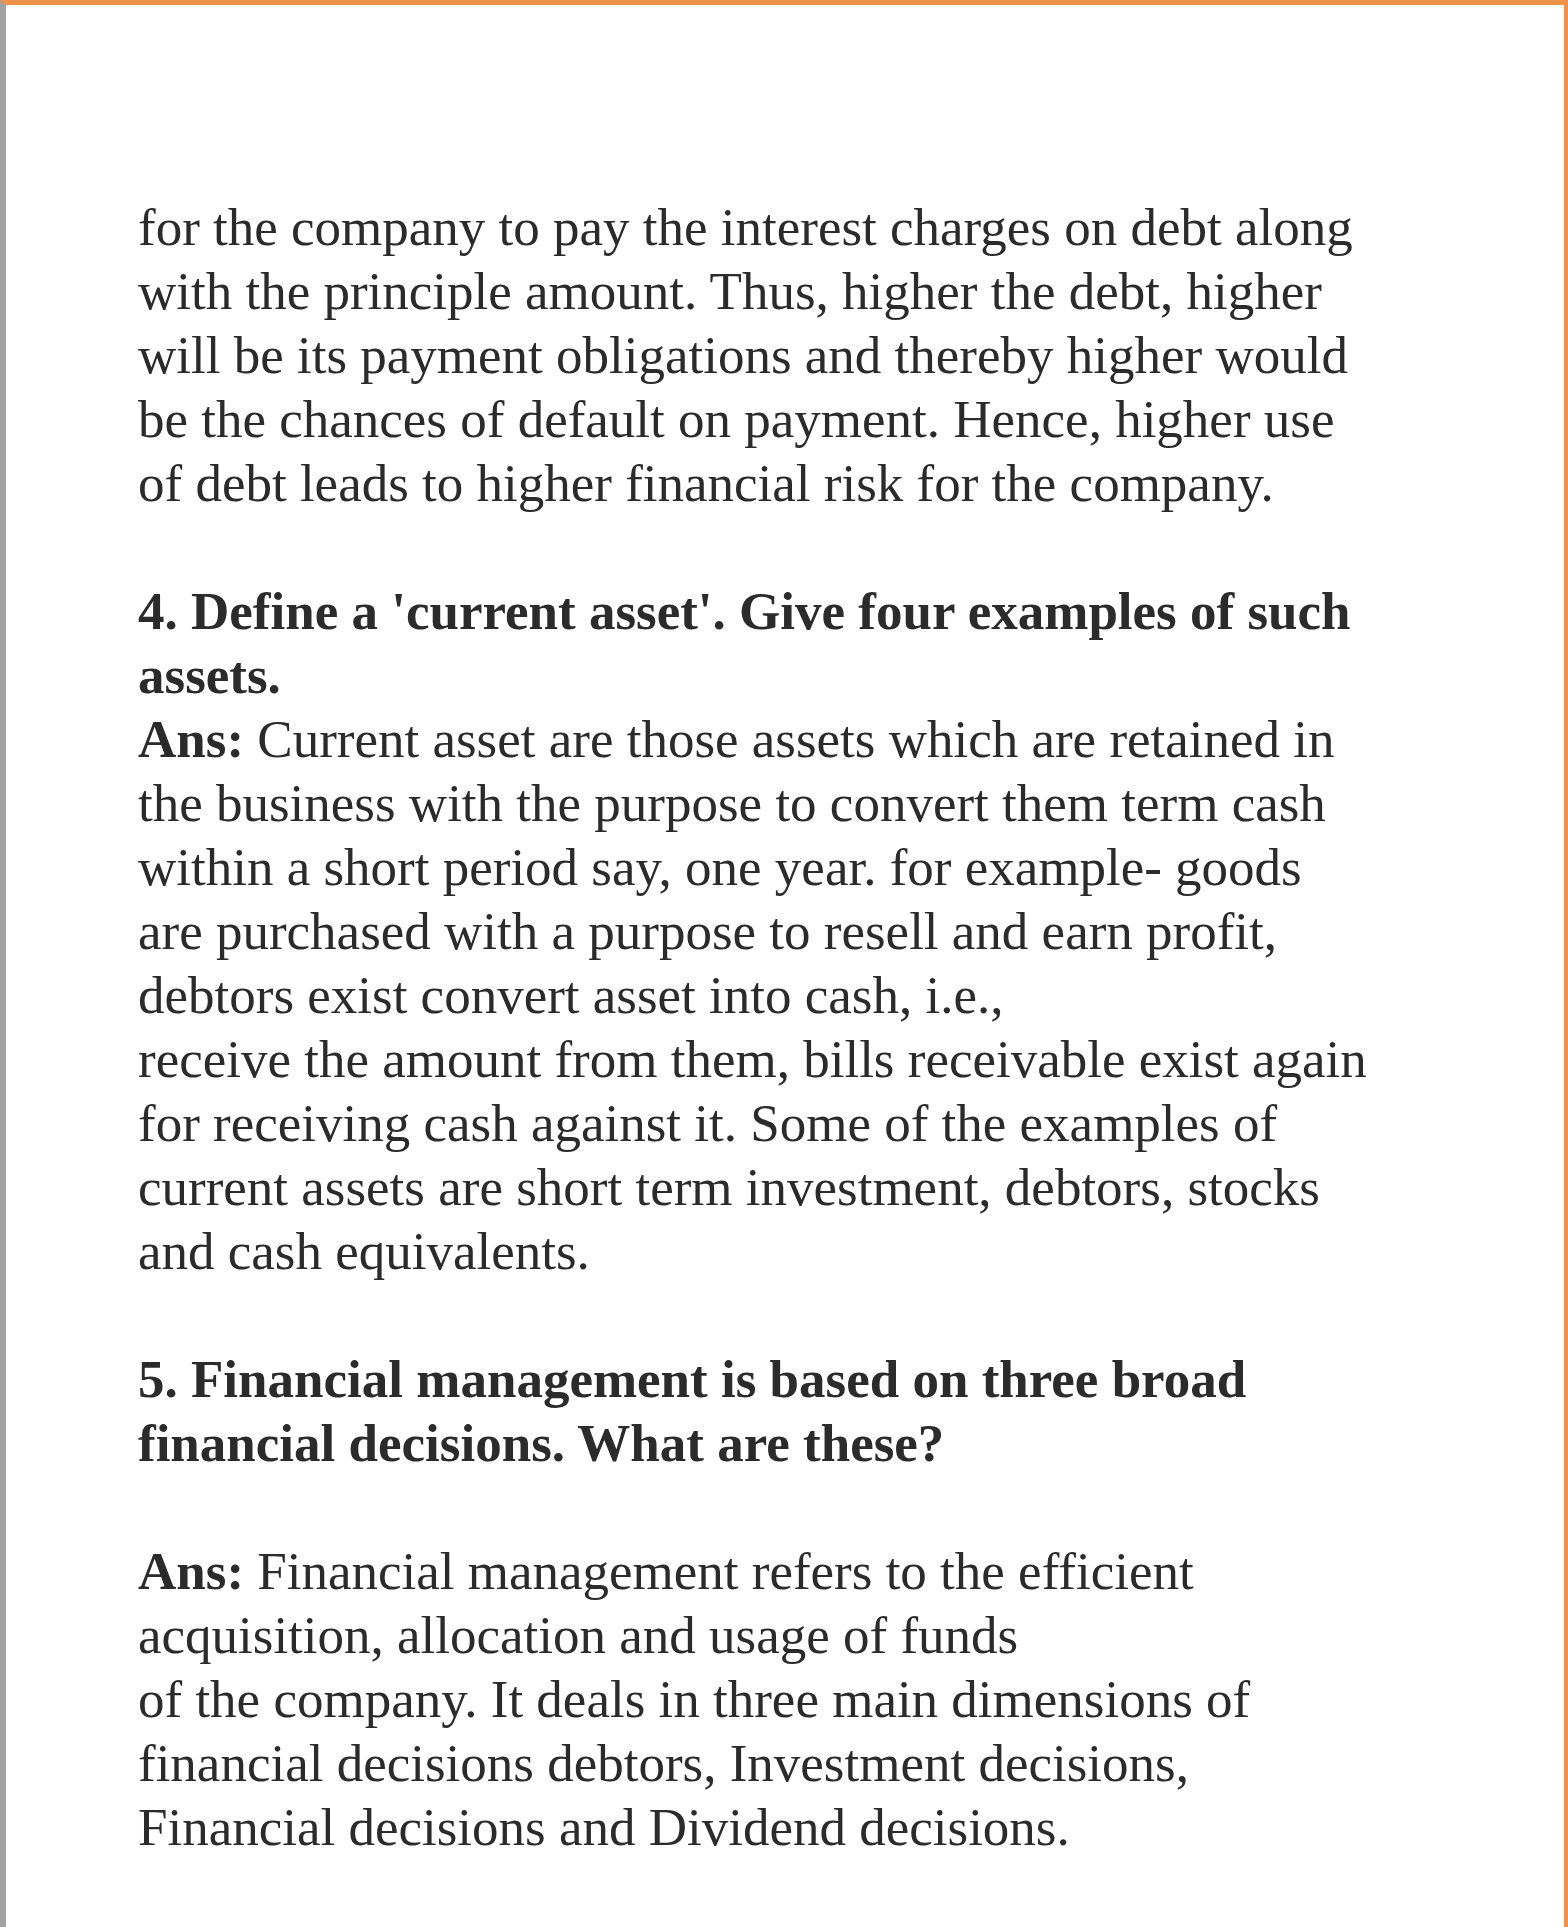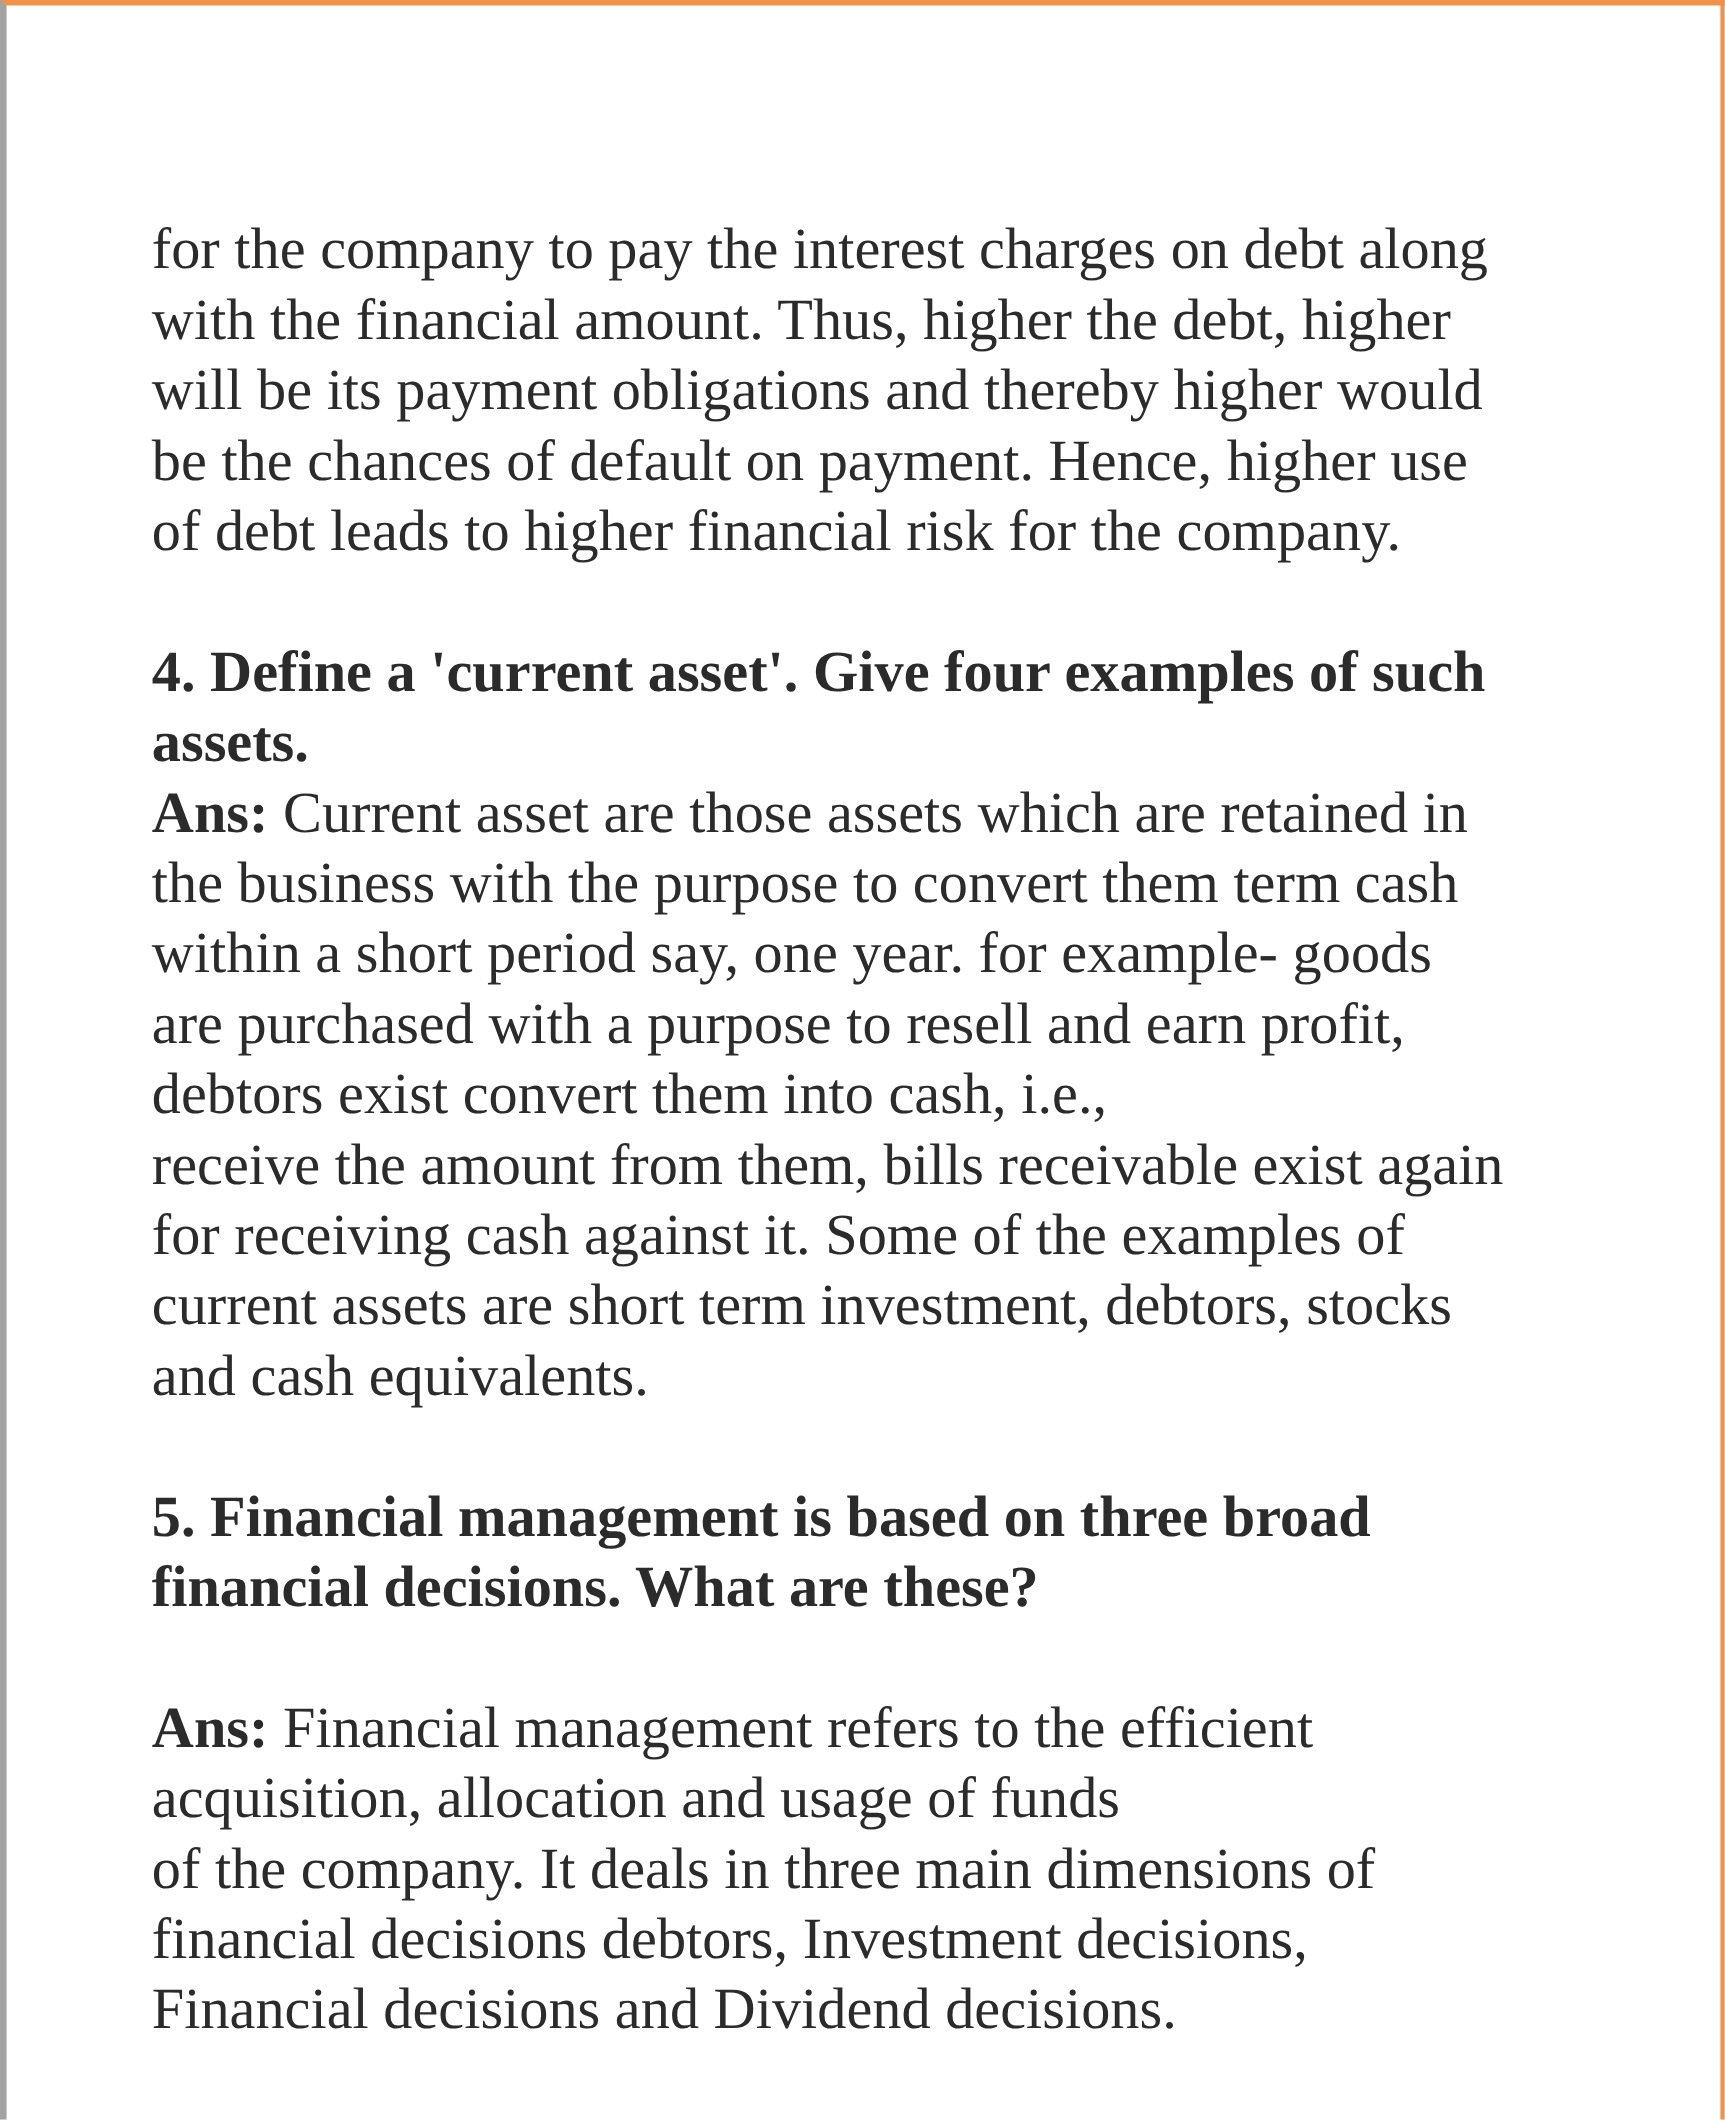--- a/index.html
+++ b/index.html
@@ -52,39 +52,39 @@
     }
   </style>
 </head>
 <body>
 
 <div class="page">
   <div class="content">
 
     <div class="paragraph">
       <span class="line">for the company to pay the interest charges on debt along</span>
-      <span class="line">with the financial amount. Thus, higher the debt, higher</span>
+      <span class="line">with the principle amount. Thus, higher the debt, higher</span>
       <span class="line">will be its payment obligations and thereby higher would</span>
       <span class="line">be the chances of default on payment. Hence, higher use</span>
       <span class="line">of debt leads to higher financial risk for the company.</span>
     </div>
 
     <span class="blank"></span>
 
     <div class="heading">
       <span class="line">4. Define a 'current asset'. Give four examples of such</span>
       <span class="line">assets.</span>
     </div>
 
     <div class="answer">
       <span class="line"><span class="bold">Ans:</span><span> Current asset are those assets which are retained in</span></span>
       <span class="line">the business with the purpose to convert them term cash</span>
       <span class="line">within a short period say, one year. for example- goods</span>
       <span class="line">are purchased with a purpose to resell and earn profit,</span>
-      <span class="line">debtors exist convert them into cash, i.e.,</span>
+      <span class="line">debtors exist convert asset into cash, i.e.,</span>
       <span class="line">receive the amount from them, bills receivable exist again</span>
       <span class="line">for receiving cash against it. Some of the examples of</span>
       <span class="line">current assets are short term investment, debtors, stocks</span>
       <span class="line">and cash equivalents.</span>
     </div>
 
     <span class="blank"></span>
 
     <div class="heading">
       <span class="line">5. Financial management is based on three broad</span>

